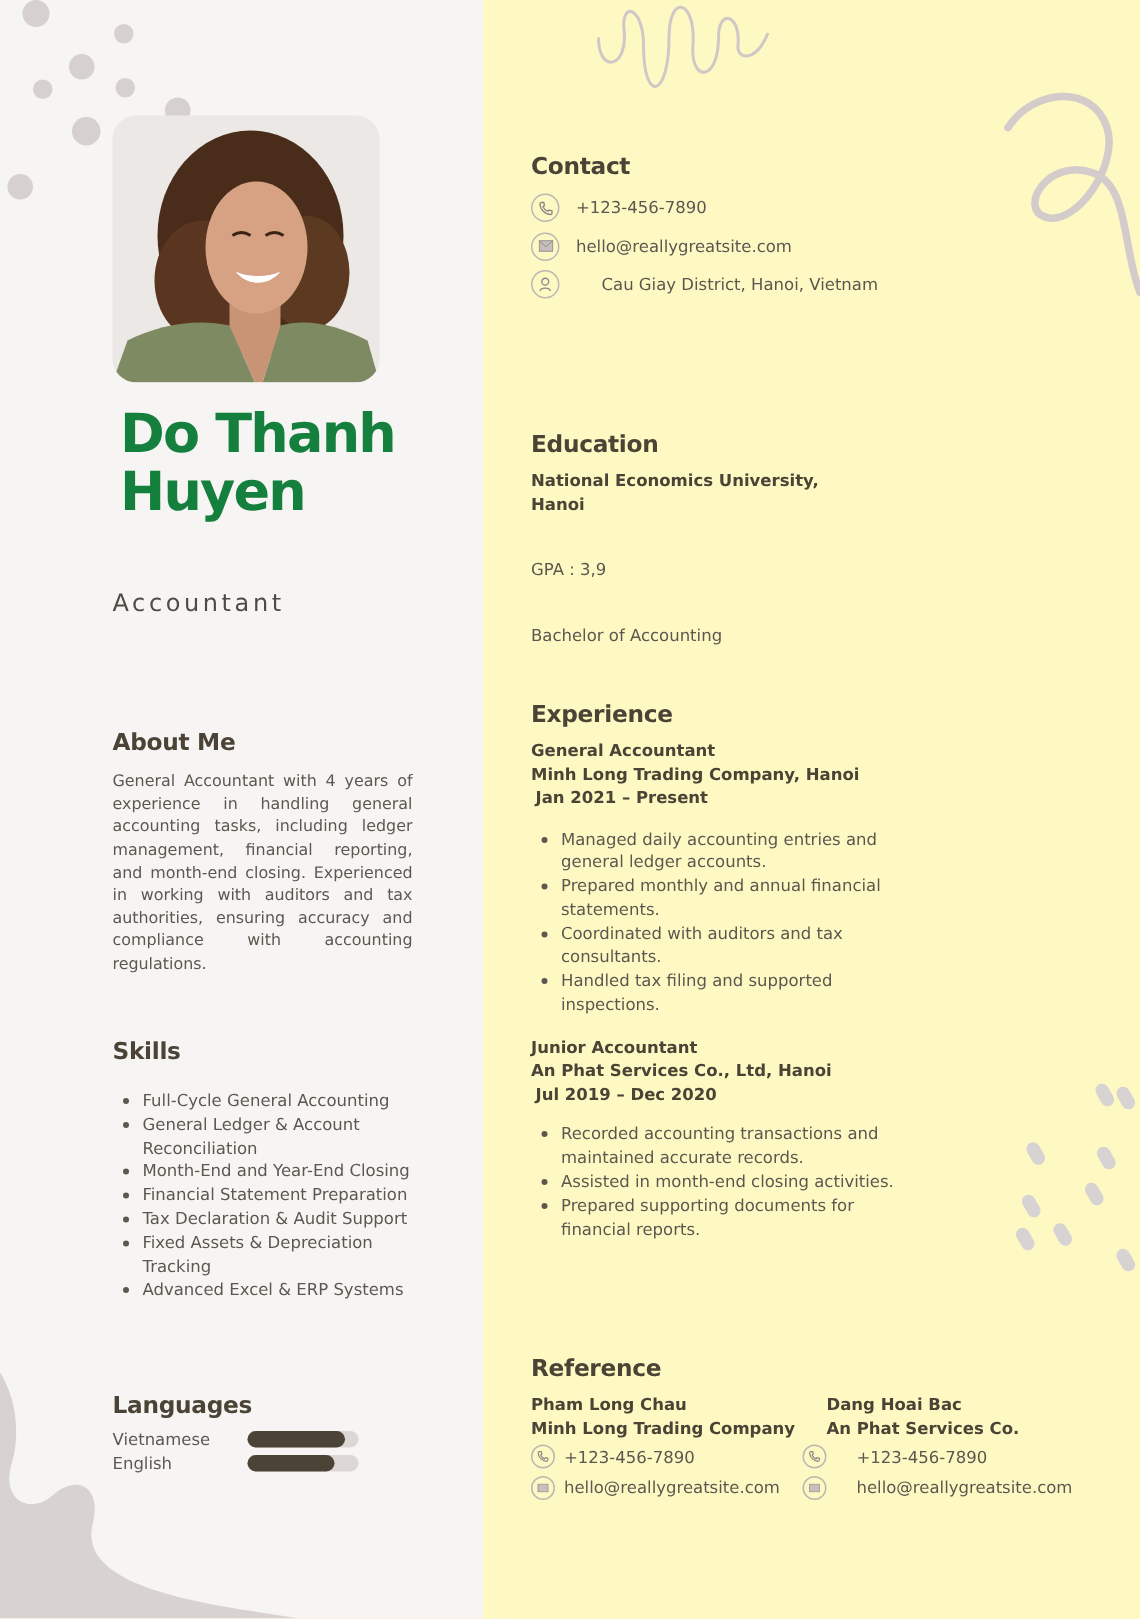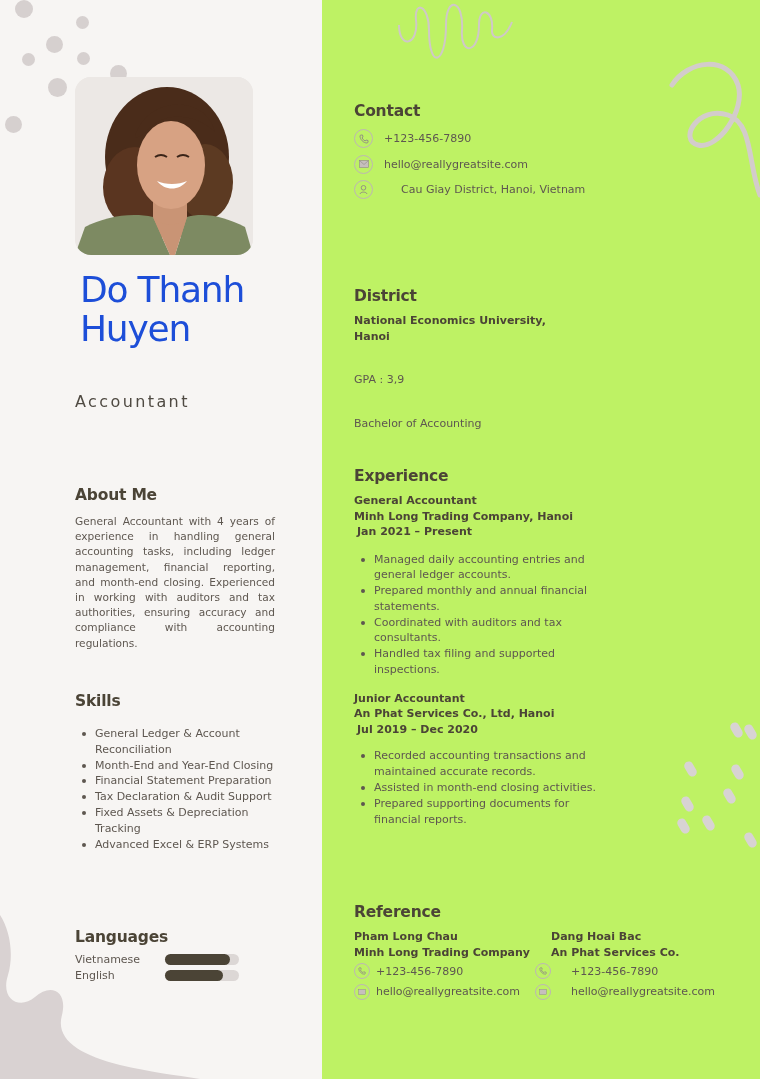--- a/index.html
+++ b/index.html
@@ -11,35 +11,35 @@
     position: relative;
   }
   .page { position: absolute; inset: 0; }
   .left {
     position: absolute; left: 0; top: 0; width: 322px; height: 1079px;
     background: #f7f5f3;
     overflow: hidden;
   }
   .right {
     position: absolute; left: 322px; top: 0; width: 438px; height: 1079px;
-    background: #bef264;
+    background: #fef9c3;
     overflow: hidden;
   }
   .dot { position: absolute; border-radius: 50%; background: #d6d0cf; }
   .dash { position: absolute; width: 9px; height: 16px; border-radius: 5px; background: #d8d3d3; transform: rotate(-30deg); }
 
   .photo {
     position: absolute; left: 75px; top: 77px; width: 178px; height: 178px;
     border-radius: 16px; overflow: hidden;
     background: #ebe7e4;
   }
   .name {
     position: absolute; left: 80px; top: 270px; width: 240px;
-    font-family: "DejaVu Sans", sans-serif; font-weight: normal;
-    font-size: 36px; line-height: 39px; color: #1d4ed8; letter-spacing: -1.2px;
+    font-family: "DejaVu Sans", sans-serif; font-weight: bold;
+    font-size: 36px; line-height: 39px; color: #15803d; letter-spacing: -1.2px;
   }
   .role {
     position: absolute; left: 75px; top: 390px; width: 240px;
     font-size: 16px; line-height: 24px; letter-spacing: 2.4px; color: #4f4a42;
   }
   h2 {
     font-family: "DejaVu Sans", sans-serif; font-weight: bold;
     font-size: 15.5px; color: #4b4436; letter-spacing: -0.2px;
   }
   .sec { position: absolute; }
@@ -126,20 +126,21 @@
     </div>
 
     <div class="sec" style="left:75px;top:486px;">
       <h2>About Me</h2>
       <p class="about-text">General Accountant with 4 years of experience in handling general accounting tasks, including ledger management, financial reporting, and month-end closing. Experienced in working with auditors and tax authorities, ensuring accuracy and compliance with accounting regulations.</p>
     </div>
 
     <div class="sec" style="left:75px;top:692px;width:230px;">
       <h2>Skills</h2>
       <ul class="bullets" style="margin-top:16px;width:210px;">
+        <li>Full-Cycle General Accounting</li>
         <li>General Ledger &amp; Account Reconciliation</li>
         <li>Month-End and Year-End Closing</li>
         <li>Financial Statement Preparation</li>
         <li>Tax Declaration &amp; Audit Support</li>
         <li>Fixed Assets &amp; Depreciation Tracking</li>
         <li>Advanced Excel &amp; ERP Systems</li>
       </ul>
     </div>
 
     <div class="sec" style="left:75px;top:928px;">
@@ -207,21 +208,21 @@
                 <circle cx="4.5" cy="3.8" r="2.3" fill="none" stroke="#8f8886" stroke-width="0.9"></circle>
                 <path d="M1,10 C1.5,7.5 7.5,7.5 8,10" fill="none" stroke="#8f8886" stroke-width="0.9"></path>
               </svg>
           </span>
           <span class="contact-text" style="margin-left:17px;">Cau Giay District, Hanoi, Vietnam</span>
         </div>
       </div>
     </div>
 
     <div class="sec" style="left:32px;top:287px;">
-      <h2>District</h2>
+      <h2>Education</h2>
       <div style="margin-top:8px;">
         <div class="bold-line">National Economics University,</div>
         <div class="bold-line">Hanoi</div>
         <div class="plain-line">GPA : 3,9</div>
         <div class="plain-line">Bachelor of Accounting</div>
       </div>
     </div>
 
     <div class="sec" style="left:32px;top:467px;width:260px;">
       <h2>Experience</h2>

